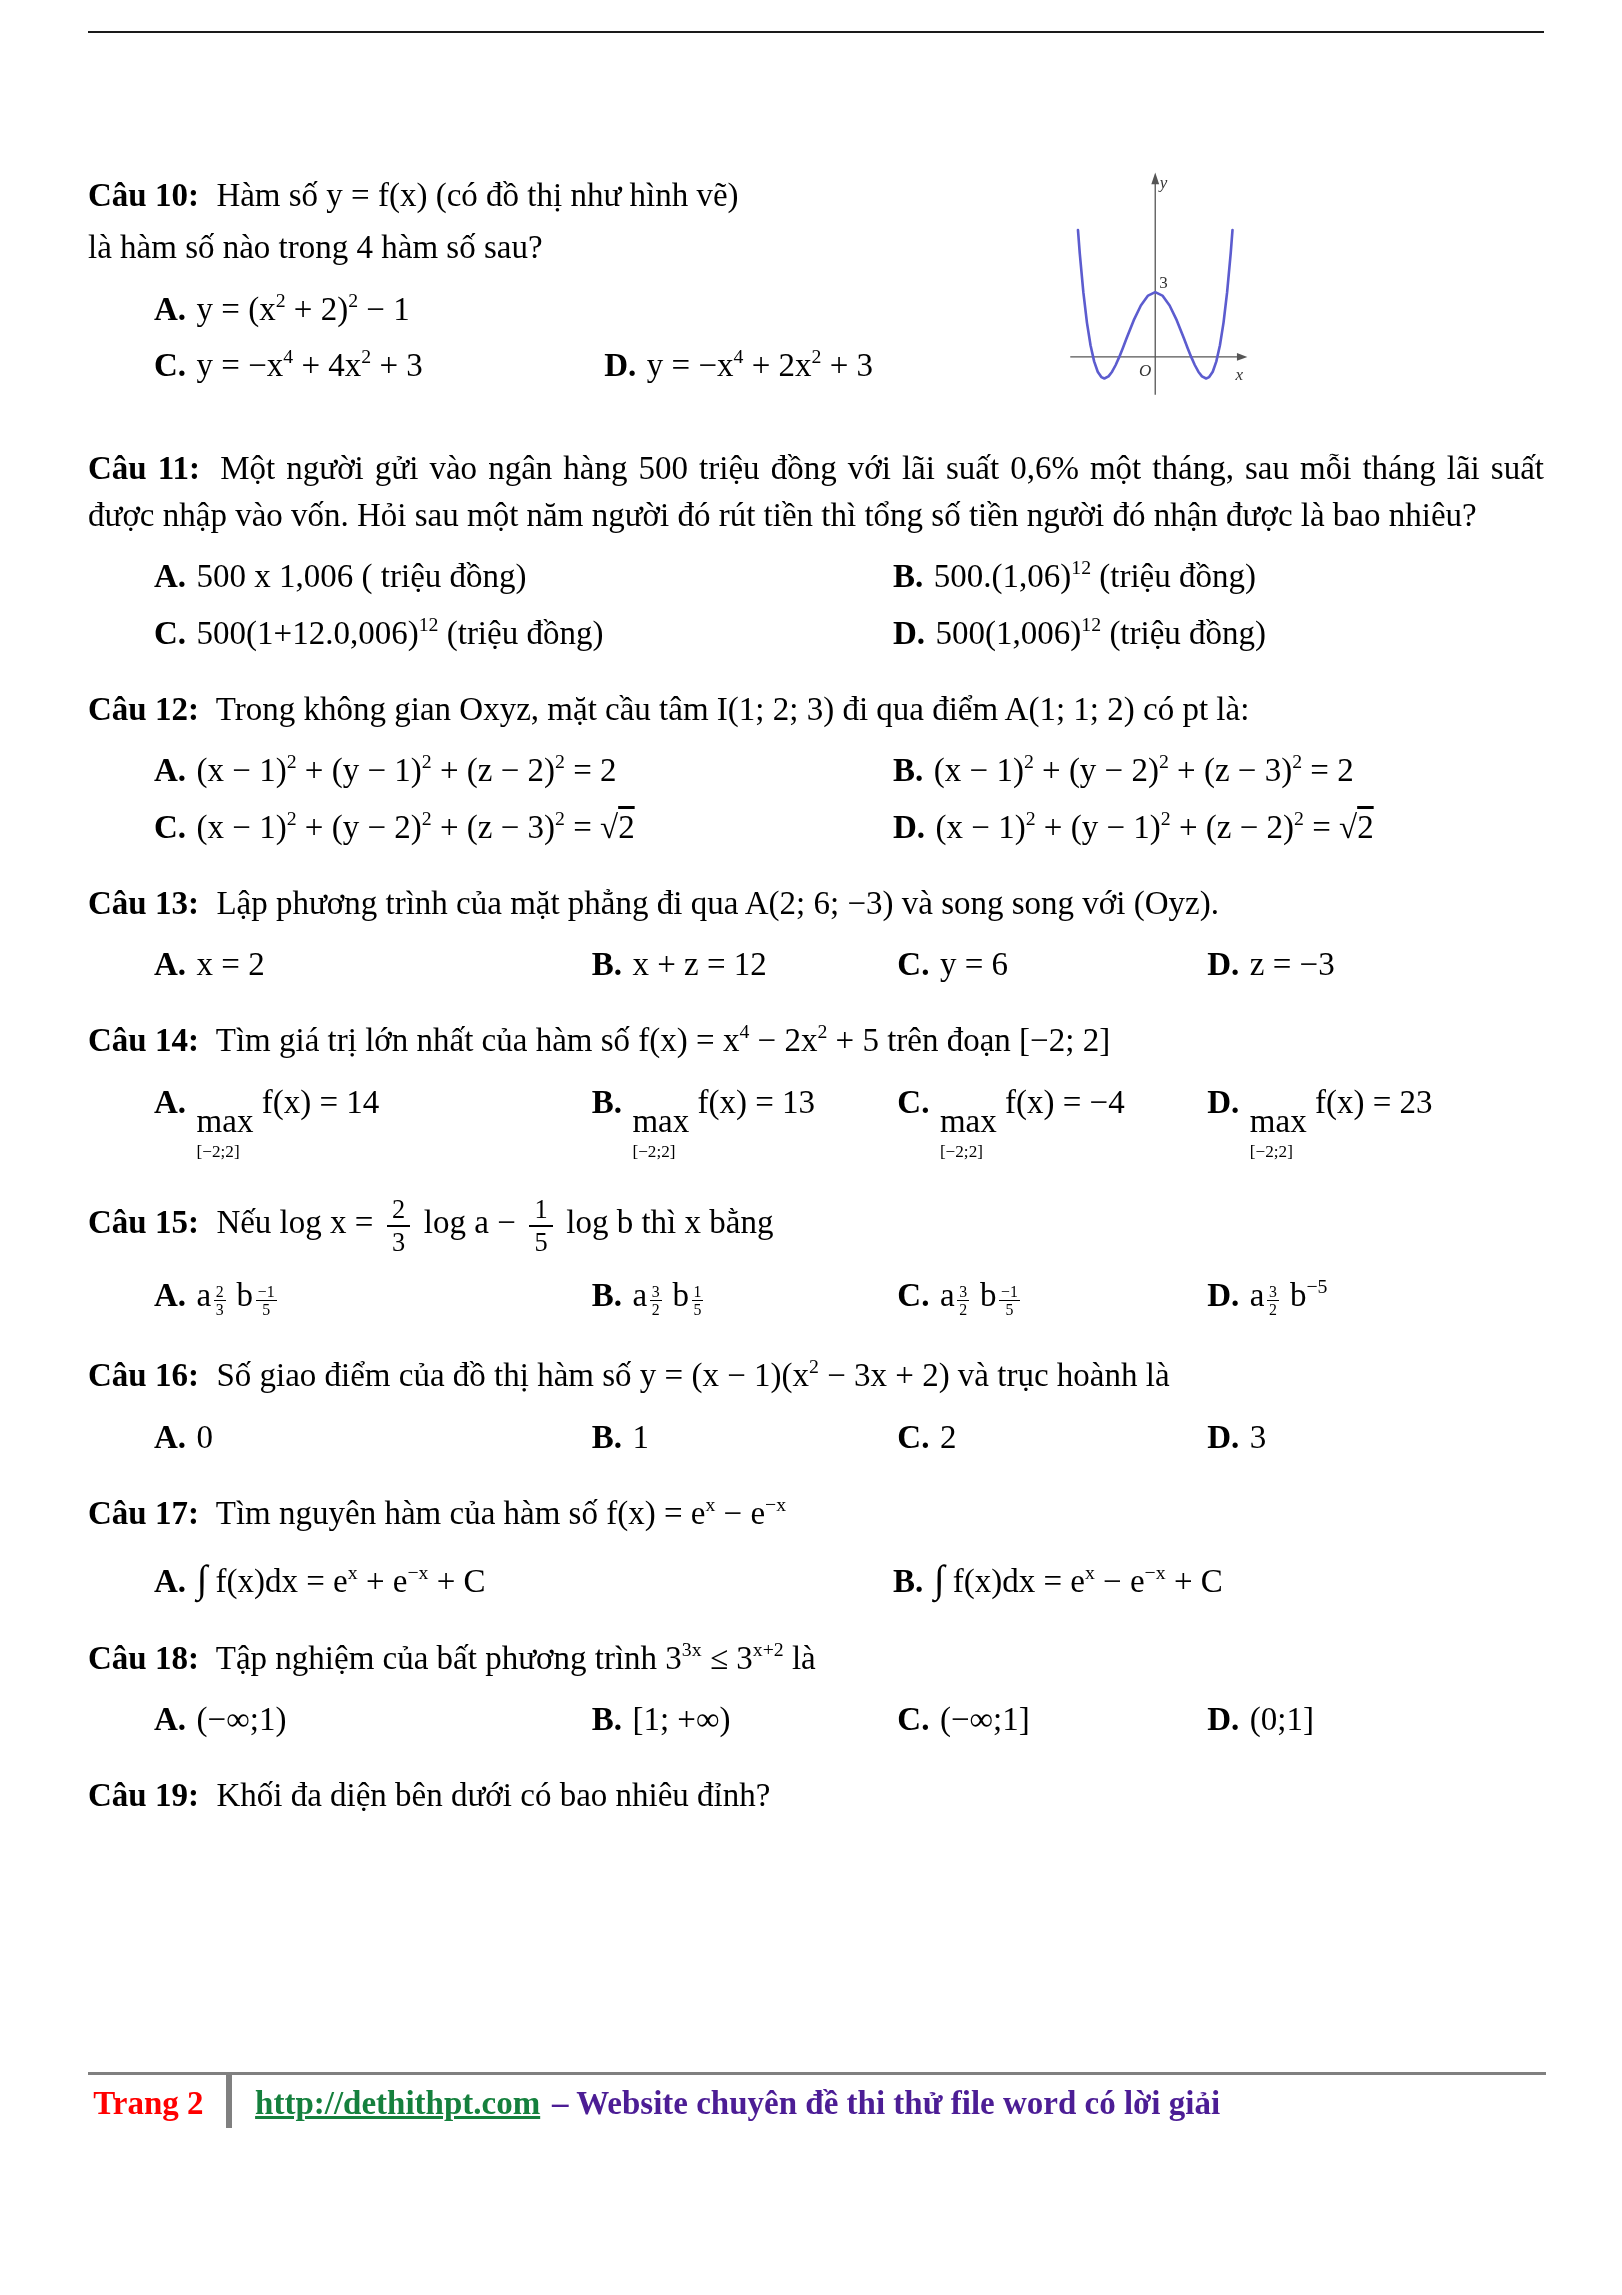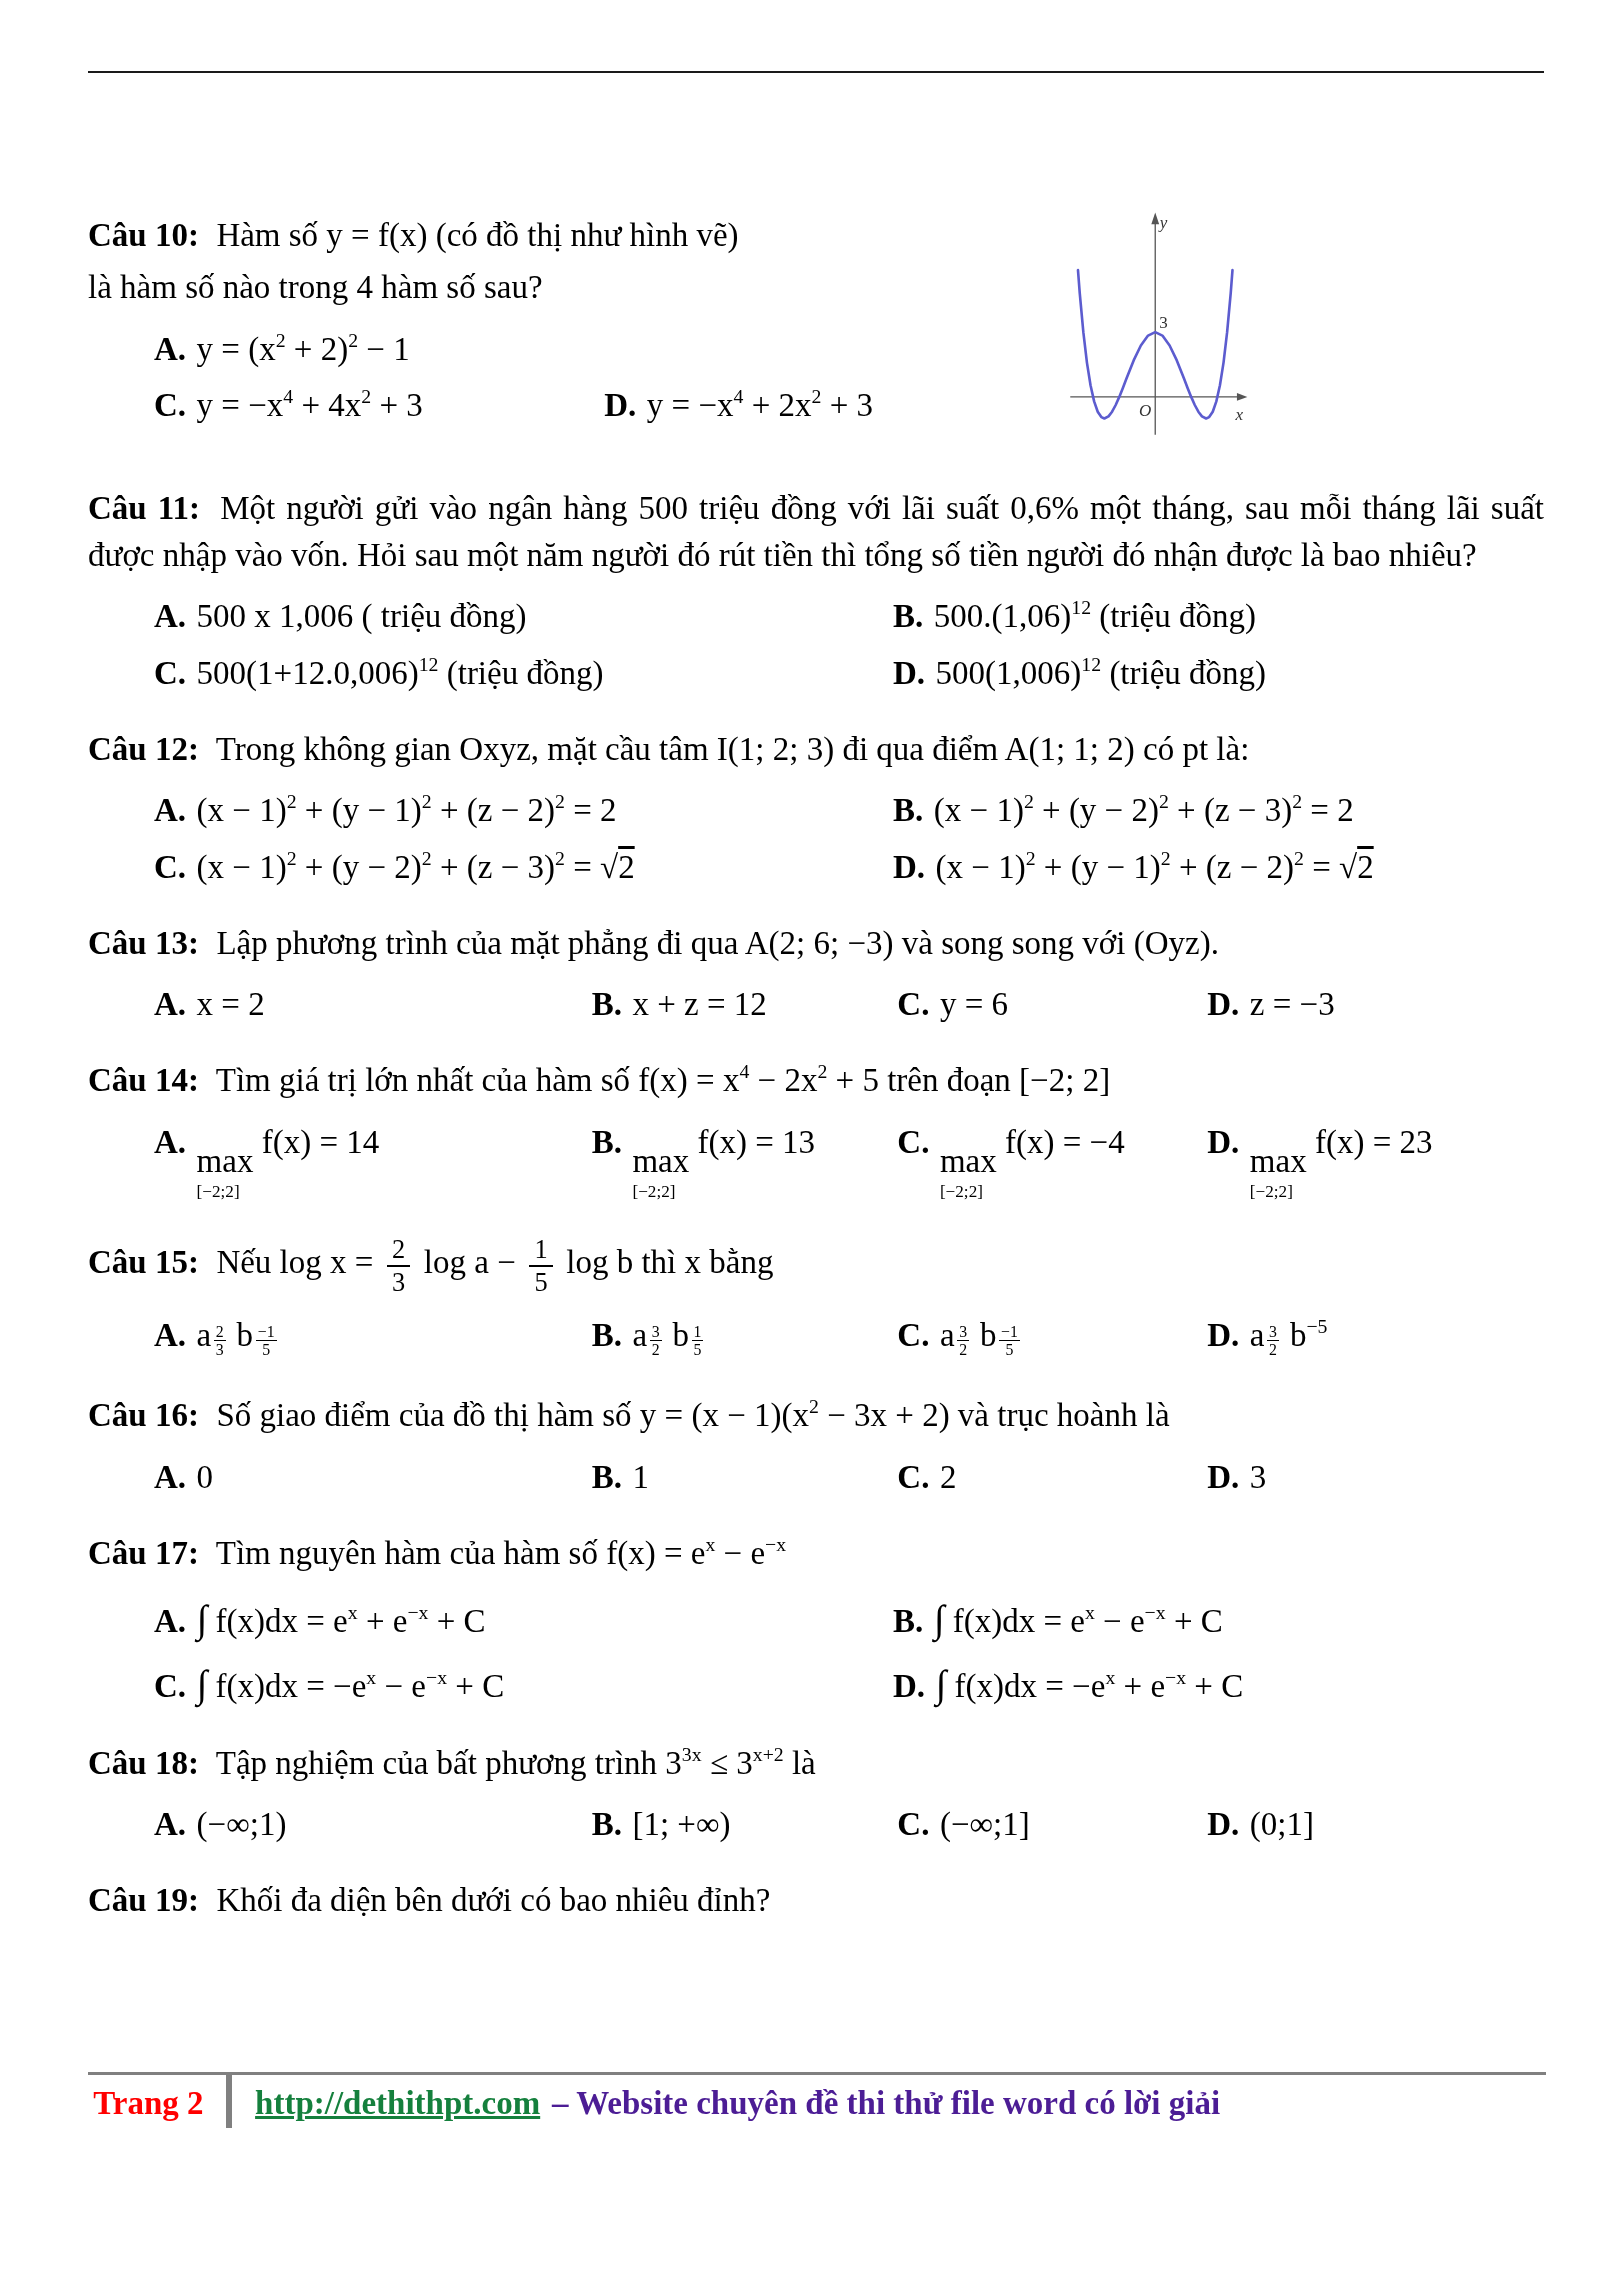--- a/index.html
+++ b/index.html
@@ -5,21 +5,21 @@
   * { box-sizing: border-box; }
   html,body { margin:0; padding:0; }
   body {
     width:1623px; height:2295px;
     background:#ffffff;
     font-family:"Liberation Serif","DejaVu Serif",serif;
     font-size:33px; color:#000;
     position:relative;
     overflow:hidden;
   }
-  .content { padding:71px 79px 0 88px; }
+  .content { padding:31px 79px 0 88px; }
   .toprule { border:none; border-top:2.6px solid #1a1a1a; margin:0 0 139px 0; }
 
   .q { margin-bottom:34px; }
   .qtext { margin:0 0 5.2px 0; line-height:1.42; text-align:justify; }
   .qtext.nojust { text-align:left; }
   .qlabel { font-weight:bold; margin-right:9.2px; }
 
   .row { display:grid; padding-left:21px; margin:19.6px 0; align-items:end; }
   .c2  { grid-template-columns:51.5% 1fr; }
   .c2a { grid-template-columns:47% 1fr; }
@@ -208,24 +208,20 @@
 
   <section class="q">
     <p class="qtext">
       <b class="qlabel">Câu 17:</b>
       <span>Tìm nguyên hàm của hàm số f(x) = e<sup>x</sup> − e<sup>−x</sup></span>
     </p>
     <div class="row c2">
       <div class="opt"><b class="olab">A.</b><span><span class="int">∫</span> f(x)dx = e<sup>x</sup> + e<sup>−x</sup> + C</span></div>
       <div class="opt"><b class="olab">B.</b><span><span class="int">∫</span> f(x)dx = e<sup>x</sup> − e<sup>−x</sup> + C</span></div>
     </div>
-    <div class="row c2">
-      <div class="opt"><b class="olab">C.</b><span><span class="int">∫</span> f(x)dx = −e<sup>x</sup> − e<sup>−x</sup> + C</span></div>
-      <div class="opt"><b class="olab">D.</b><span><span class="int">∫</span> f(x)dx = −e<sup>x</sup> + e<sup>−x</sup> + C</span></div>
-    </div>
   </section>
 
   <section class="q">
     <p class="qtext">
       <b class="qlabel">Câu 18:</b>
       <span>Tập nghiệm của bất phương trình 3<sup>3x</sup> ≤ 3<sup>x+2</sup> là</span>
     </p>
     <div class="row c4">
       <div class="opt"><b class="olab">A.</b><span>(−∞;1)</span></div>
       <div class="opt"><b class="olab">B.</b><span>[1; +∞)</span></div>

